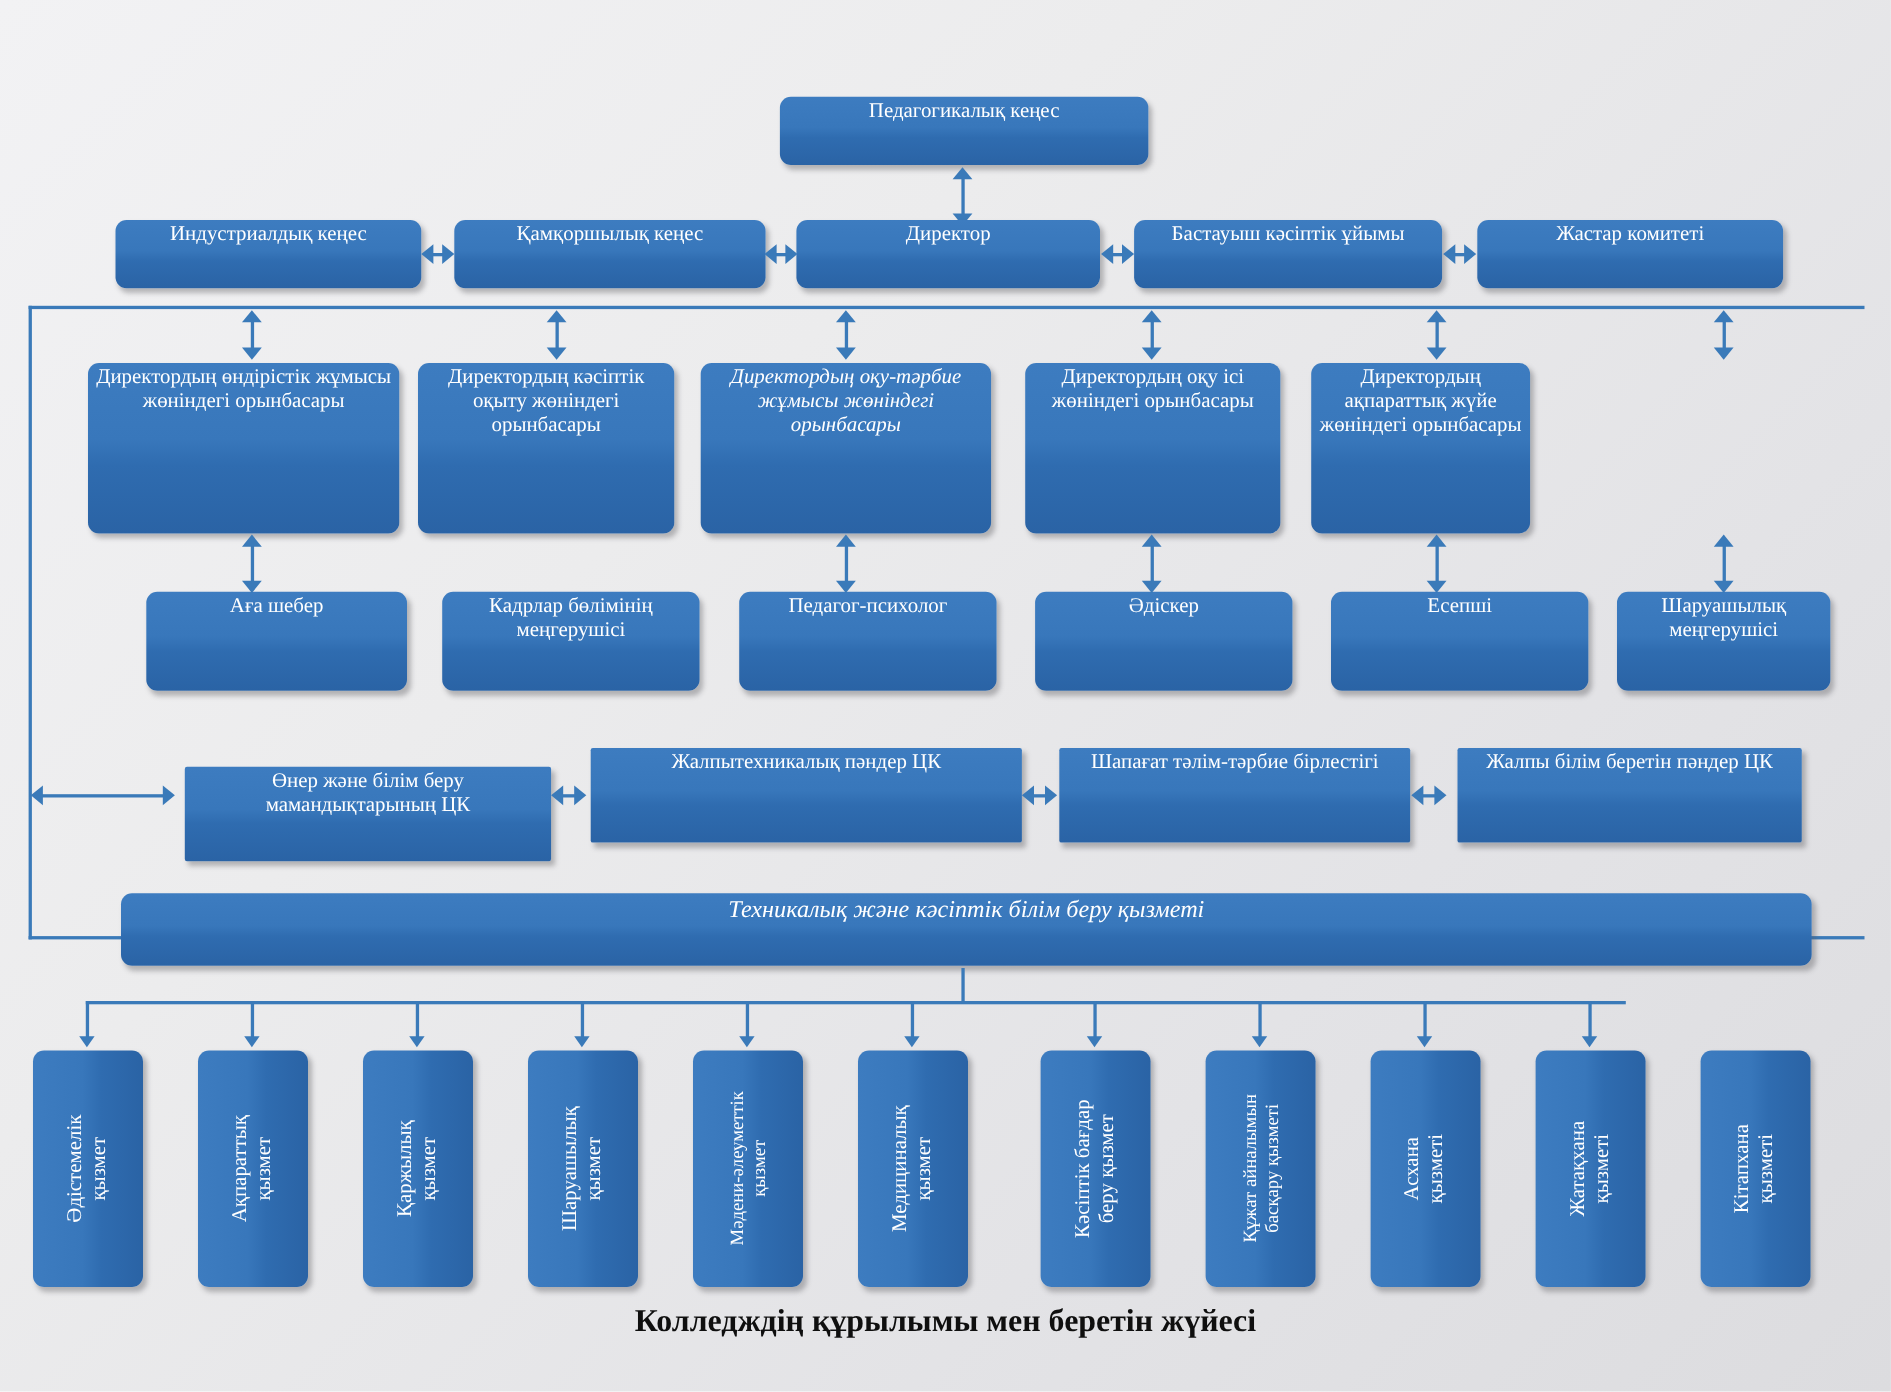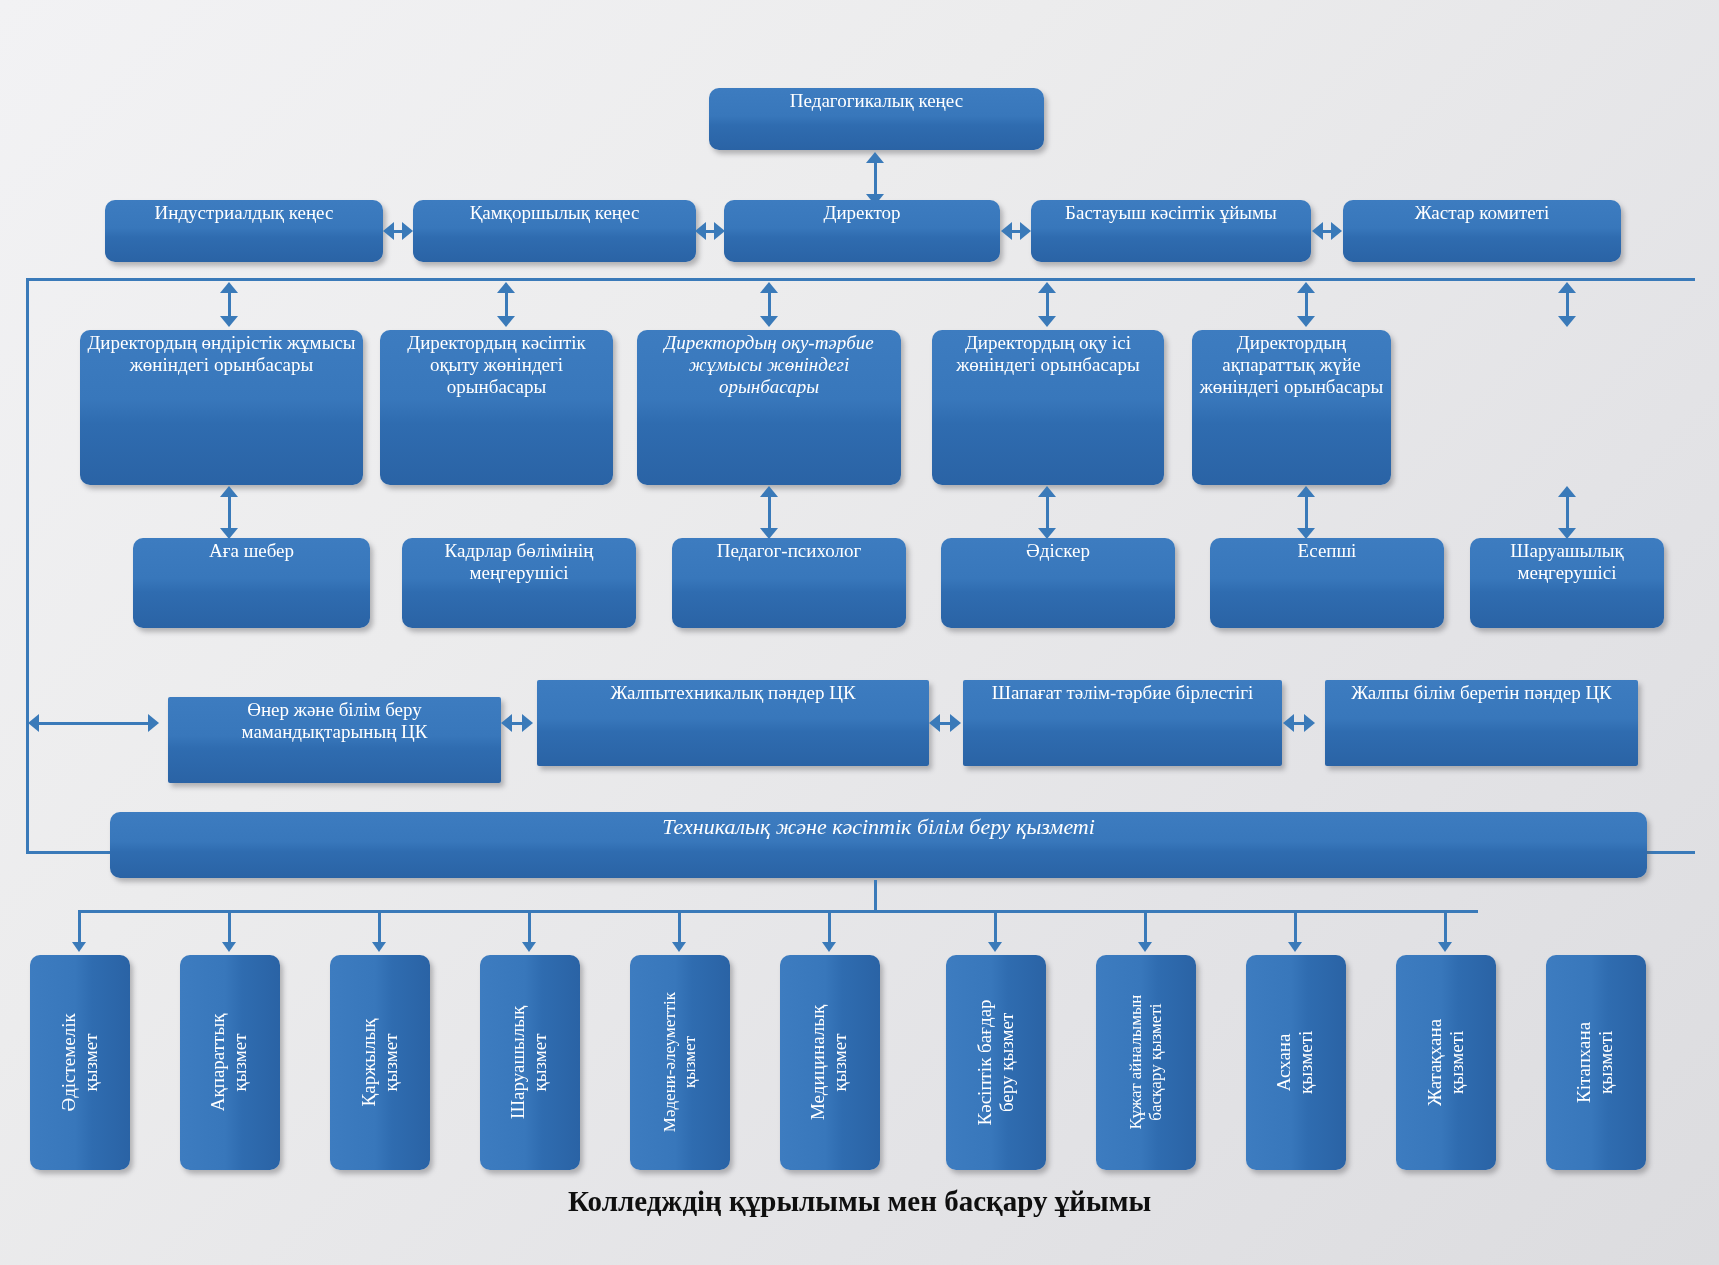--- a/index.html
+++ b/index.html
@@ -311,14 +311,14 @@
   </div>
   <div class="vbox" style="left:1546px;top:955px;width:100px;height:215px;">
     <div class="vtxt">
       <b>Кітапхана</b>
       <b>қызметі</b>
     </div>
   </div>
 
   <div style="position:absolute;left:29px;top:281px;width:1666px;height:564px;background:transparent;"></div>
 
-  <div id="caption">Колледждің құрылымы мен басқару ұйымы</div>
+  <div id="caption">Колледждің құрылымы мен беретін жүйесі</div>
 </div>
 
 </body></html>

